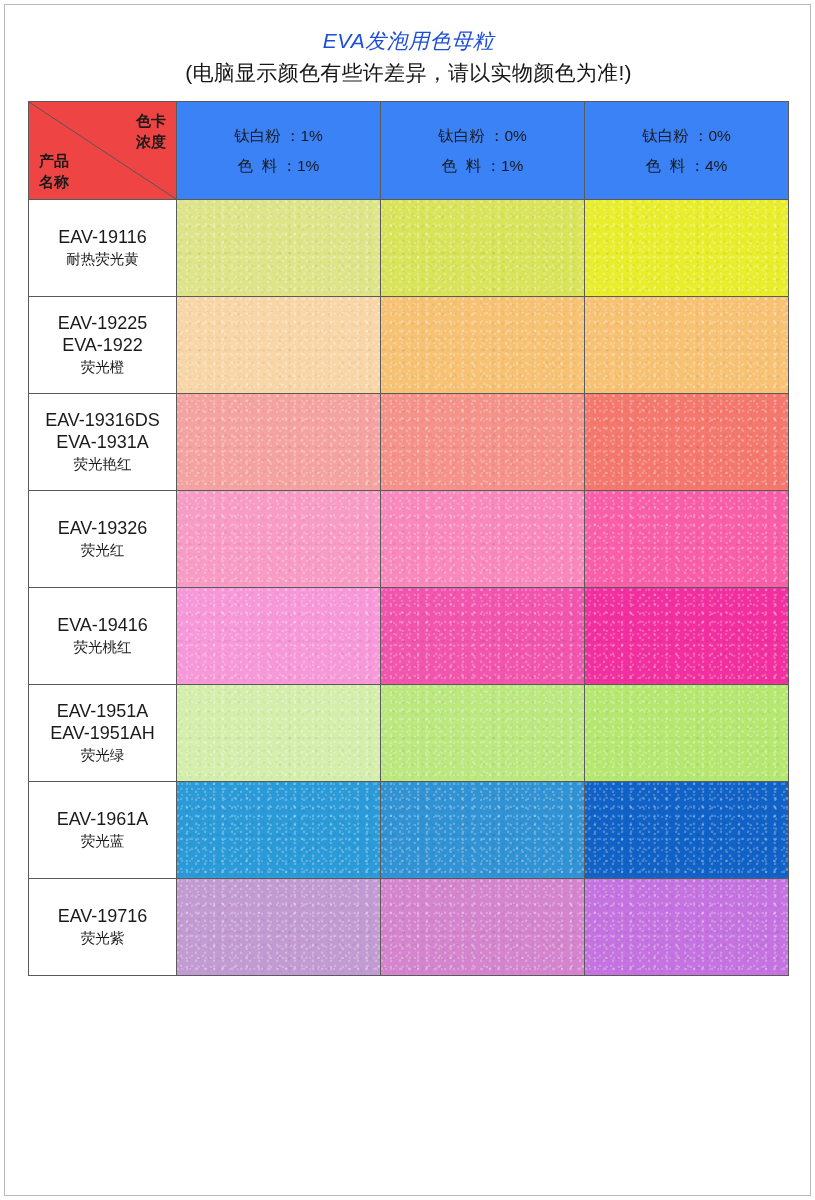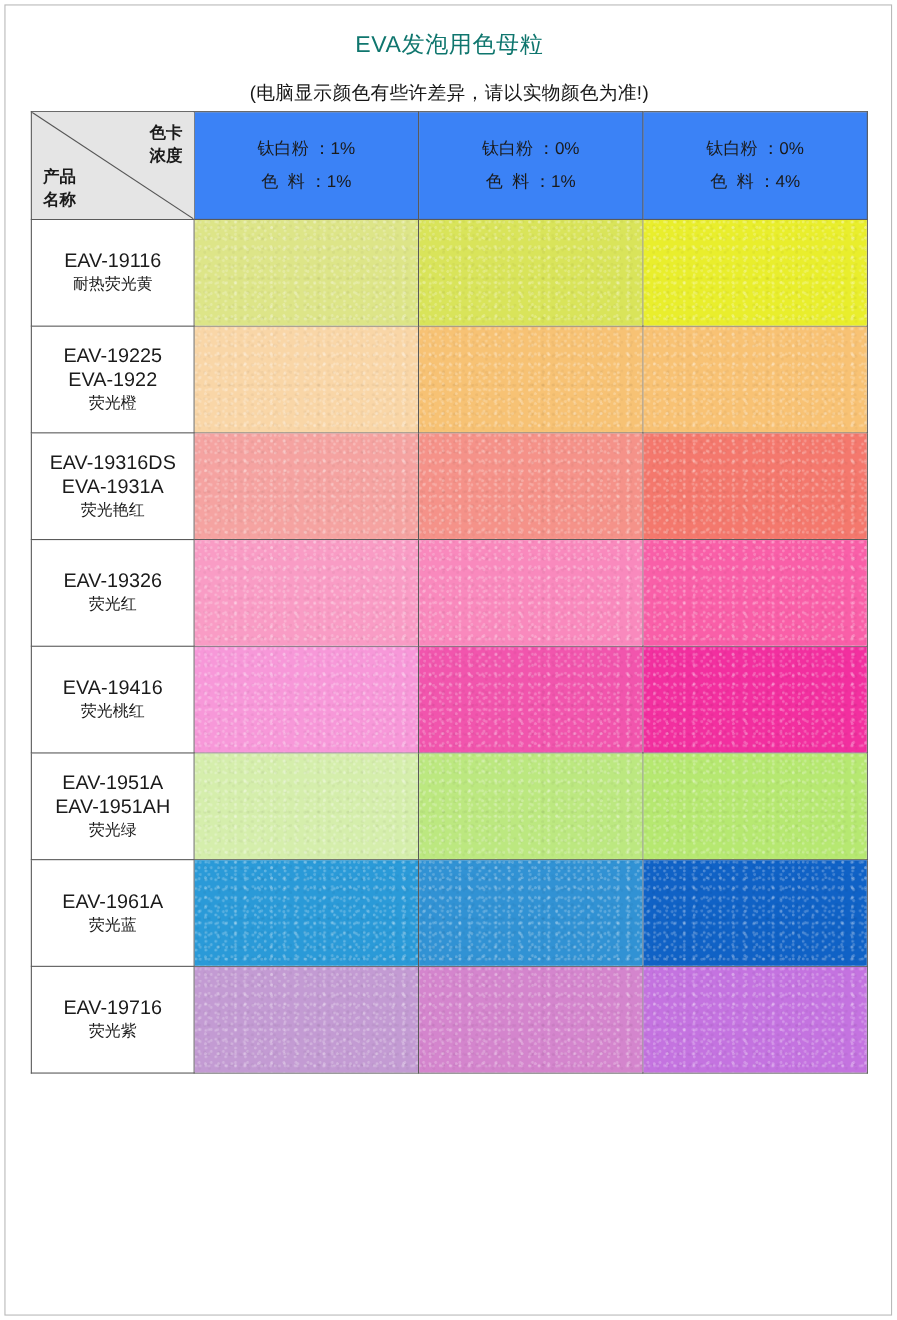--- a/index.html
+++ b/index.html
@@ -33,26 +33,27 @@
     position: absolute;
     left: 0;
     top: 22px;
     width: 807px;
     text-align: center;
   }
   #main-title {
     font-size: 21px;
     line-height: 28px;
     letter-spacing: 0.5px;
-    color: #0f766e;
+    color: #1d4ed8;
+    font-style: italic;
   }
   #sub-title {
-    font-size: 17px;
+    font-size: 21px;
     line-height: 28px;
-    margin-top: 16px;
+    margin-top: 4px;
     letter-spacing: 0.3px;
     color: #161616;
   }
 
   
   #chart-table {
     position: absolute;
     left: 23px;
     top: 96px;
     width: 761px;
@@ -63,21 +64,21 @@
     border: 1px solid #5a5a5a;
     padding: 0;
     vertical-align: middle;
   }
 
   
   .corner-cell {
     width: 148px;
     height: 98px;
     position: relative;
-    background: #e5e5e5;
+    background: #ef4444;
   }
   .corner-diagonal {
     position: absolute;
     left: 0; top: 0;
     width: 100%; height: 100%;
     pointer-events: none;
   }
   .corner-topright {
     position: absolute;
     right: 10px;

